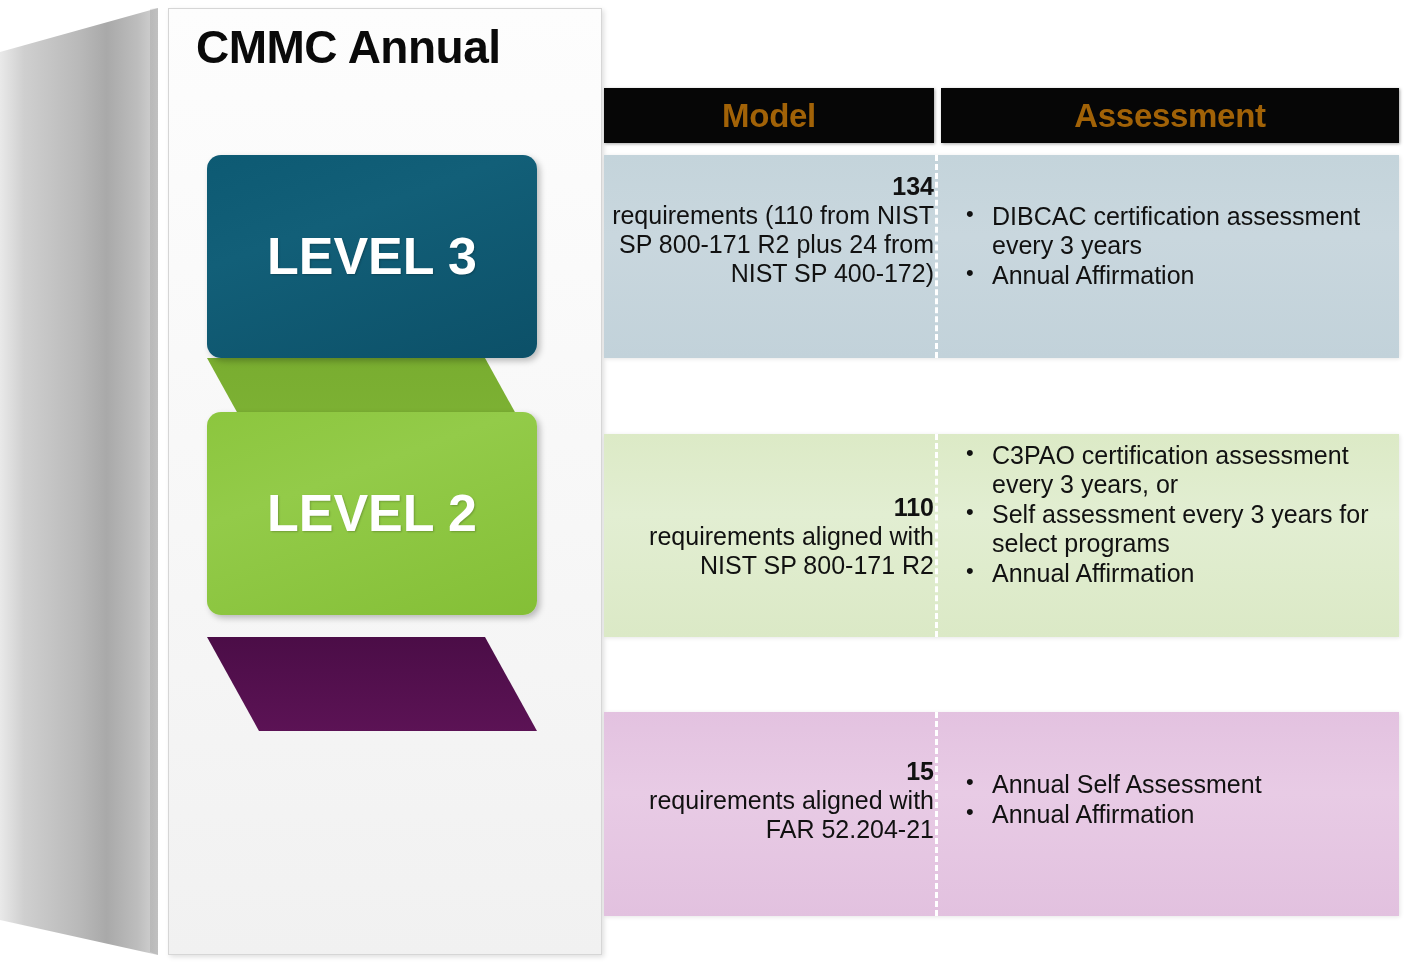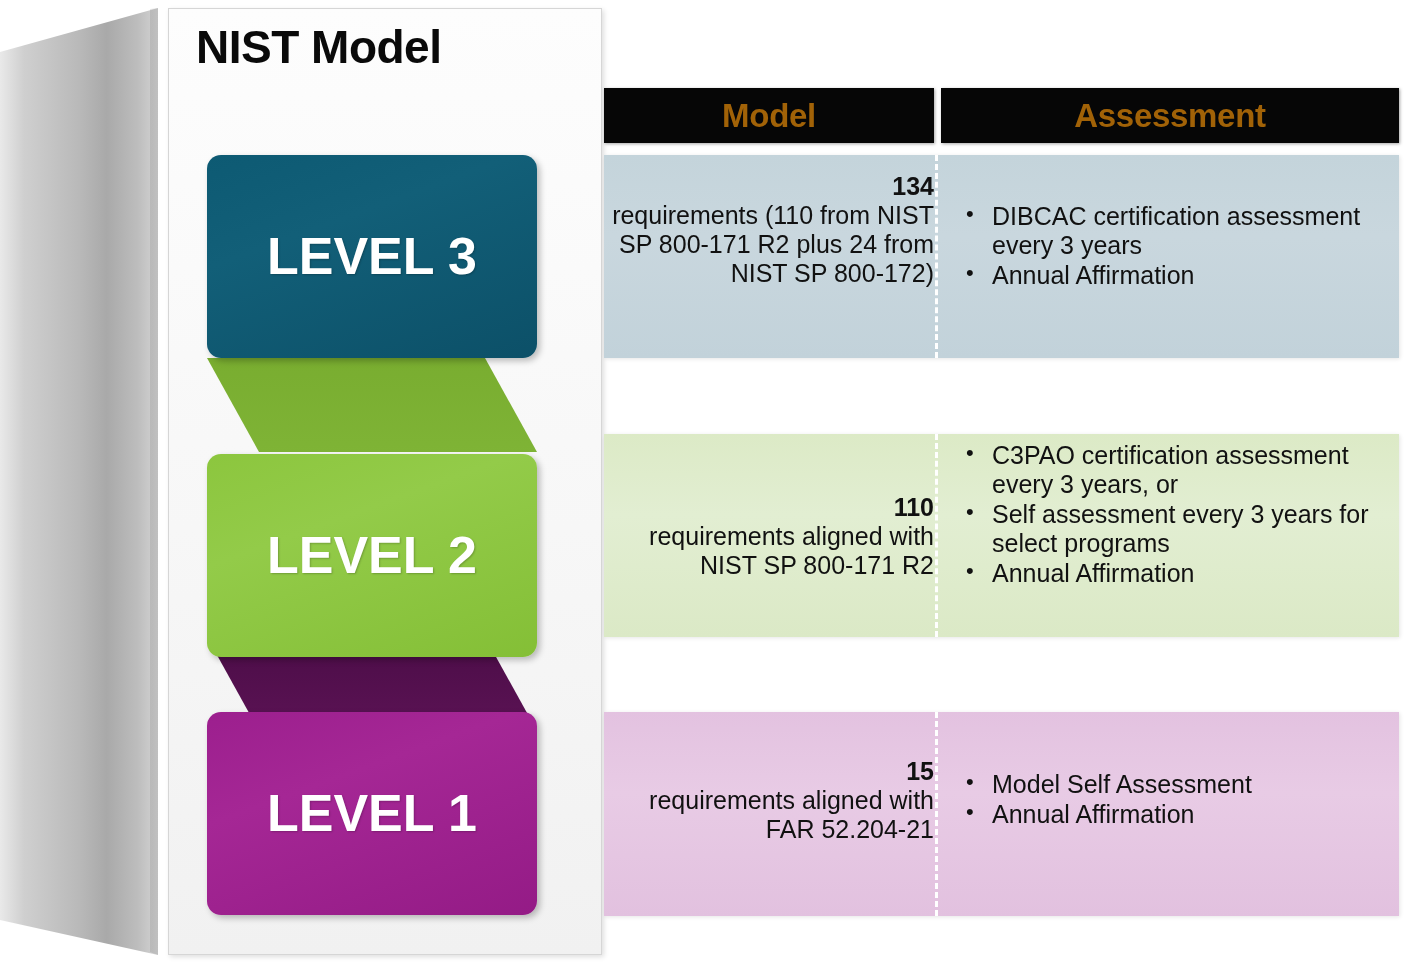--- a/index.html
+++ b/index.html
@@ -109,33 +109,33 @@
     position:absolute;left:207px;width:330px;height:203px;
     box-shadow:3px 3px 6px rgba(0,0,0,0.25);
     border-radius:14px;
   }
   .lvl span{
     display:block;width:100%;text-align:center;line-height:203px;
     color:#ffffff;font-size:52px;font-weight:bold;letter-spacing:0px;
     text-shadow:1px 1px 2px rgba(0,0,0,0.22);
   }
   .lvl.l3{top:155px;background:linear-gradient(160deg,#0d5a73 0%,#125f78 35%,#0c5068 100%);}
-  .lvl.l2{top:454px;background:linear-gradient(160deg,#8cc63e 0%,#93cb49 35%,#84bf36 100%);}
+  .lvl.l2{top:412px;background:linear-gradient(160deg,#8cc63e 0%,#93cb49 35%,#84bf36 100%);}
   .lvl.l1{top:712px;background:linear-gradient(160deg,#9c1f8e 0%,#a52795 35%,#941b86 100%);}
 </style>
 </head>
 <body>
 
 <div id="stage">
 
   <div class="slab"></div>
   <div class="slab-edge"></div>
 
   <div class="card"></div>
-  <div class="card-title">NIST Model</div>
+  <div class="card-title">CMMC Annual</div>
 
   <div class="hdr hdr-model">
     <span>Model</span>
   </div>
   <div class="hdr hdr-assess">
     <span>Assessment</span>
   </div>
 
   <div class="band l3"></div>
   <div class="band l2"></div>
@@ -147,27 +147,24 @@
 
   <div class="connector c32"></div>
   <div class="connector c21"></div>
 
   <div class="lvl l3">
     <span>LEVEL 3</span>
   </div>
   <div class="lvl l2">
     <span>LEVEL 2</span>
   </div>
-  <div class="lvl l1">
-    <span>LEVEL 1</span>
-  </div>
 
   <div class="model-cell l3">
     <span class="num">134</span>
-    <span class="desc">requirements (110 from NIST SP 800-171 R2 plus 24 from NIST SP 800-172)</span>
+    <span class="desc">requirements (110 from NIST SP 800-171 R2 plus 24 from NIST SP 400-172)</span>
   </div>
   <div class="model-cell l2">
     <span class="num">110</span>
     <span class="desc">requirements aligned with NIST SP 800-171 R2</span>
   </div>
   <div class="model-cell l1">
     <span class="num">15</span>
     <span class="desc">requirements aligned with FAR 52.204-21</span>
   </div>
 
@@ -179,18 +176,18 @@
   </div>
   <div class="assess l2">
     <ul>
       <li>C3PAO certification assessment every 3 years, or</li>
       <li>Self assessment every 3 years for select programs</li>
       <li>Annual Affirmation</li>
     </ul>
   </div>
   <div class="assess l1">
     <ul>
-      <li>Model Self Assessment</li>
+      <li>Annual Self Assessment</li>
       <li>Annual Affirmation</li>
     </ul>
   </div>
 
 </div>
 
 </body></html>

